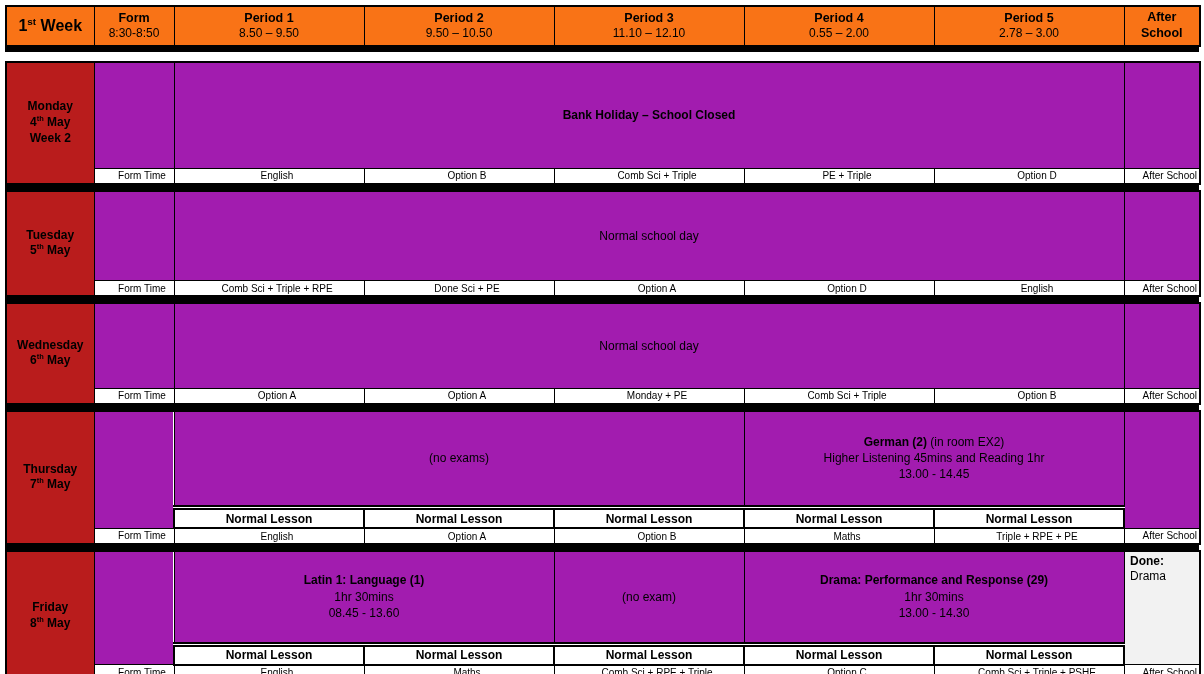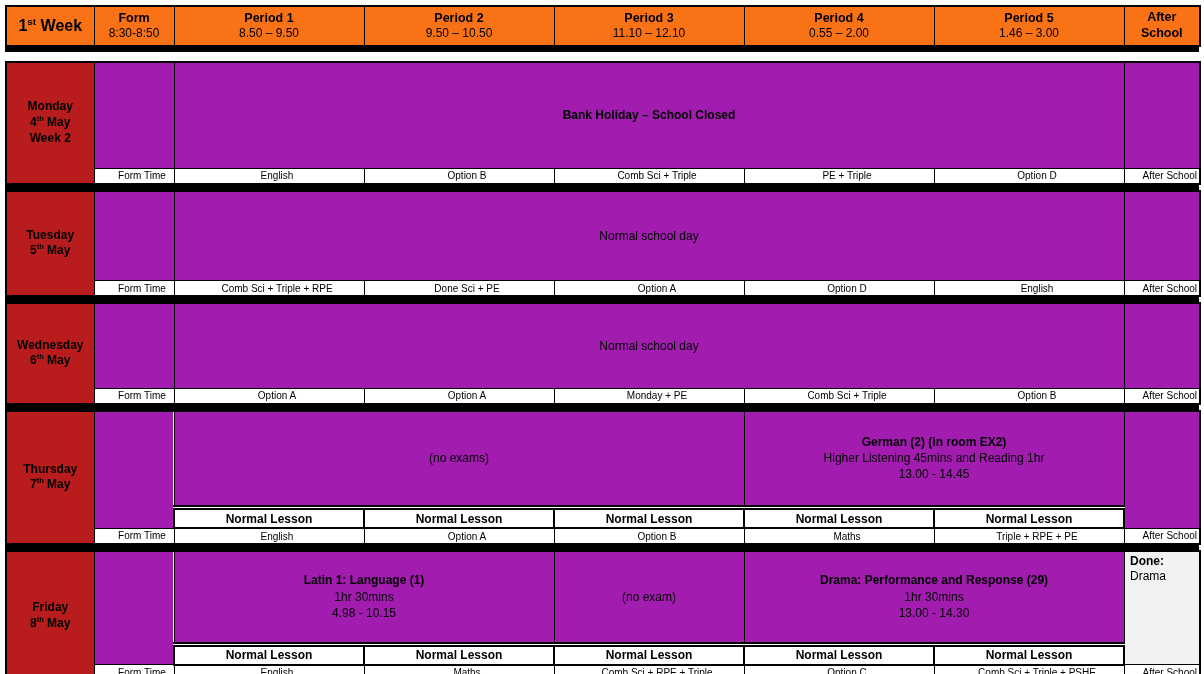--- a/index.html
+++ b/index.html
@@ -14,21 +14,21 @@
   .weekcell{font-size:16px;font-weight:bold;}
   sup{font-size:62%;line-height:0;}
   .thick{height:5px;background:#000;width:1194px;}
   .gap{height:9px;}
   .divider{height:5px;background:#000;width:1194px;}
   
   .daycell{background:#b91c1c;text-align:center;vertical-align:middle;font-weight:bold;font-size:12px;line-height:1.3;}
   .mainc{background:#a21caf;text-align:center;vertical-align:middle;font-size:12px;line-height:1.35;}
   .bold{font-weight:bold;}
   .exam-title{font-weight:bold;}
-  .exam-title .note{font-weight:bold;}
+  .exam-title .note{font-weight:normal;}
   .striprow td{background:#fff;font-size:10px;text-align:center;vertical-align:middle;height:14px;line-height:13px;padding-left:16px;}
   .nlrow td{background:#fff;font-weight:bold;font-size:12px;text-align:center;vertical-align:middle;height:17px;border:2px solid #000;border-top:5px double #000;}
   .donecell{background:#f2f2f2;text-align:left;vertical-align:top;font-size:12px;line-height:1.25;padding:2px 0 0 5px;}
 </style>
 </head>
 <body>
 
 <div class="sheet">
 
   <table class="hdr">
@@ -60,21 +60,21 @@
       <td>
         <div class="htitle">Period 3</div>
         <div class="htime">11.10 – 12.10</div>
       </td>
       <td>
         <div class="htitle">Period 4</div>
         <div class="htime">0.55 – 2.00</div>
       </td>
       <td>
         <div class="htitle">Period 5</div>
-        <div class="htime">1.46 – 3.00</div>
+        <div class="htime">2.78 – 3.00</div>
       </td>
       <td class="htitle">After School</td>
     </tr>
   </tbody>
     </table>
   <div class="thick"></div>
   <div class="gap"></div>
 
   <table>
     <colgroup>
@@ -239,21 +239,21 @@
     <tbody>
         <tr style="height:93px">
       <td class="daycell" rowspan="3">
         <div>Friday</div>
         <div><span>8</span><sup>th</sup><span> May</span></div>
       </td>
       <td class="mainc" rowspan="2"></td>
       <td class="mainc" colspan="2">
         <div class="exam-title">Latin 1: Language (1)</div>
         <div>1hr 30mins</div>
-        <div>4.98 - 10.15</div>
+        <div>08.45 - 13.60</div>
       </td>
       <td class="mainc">(no exam)</td>
       <td class="mainc" colspan="2">
         <div class="exam-title">Drama: Performance and Response (29)</div>
         <div>1hr 30mins</div>
         <div>13.00 - 14.30</div>
       </td>
       <td class="donecell" rowspan="2">
         <div class="bold">Done:</div>
         <div>Drama</div>

